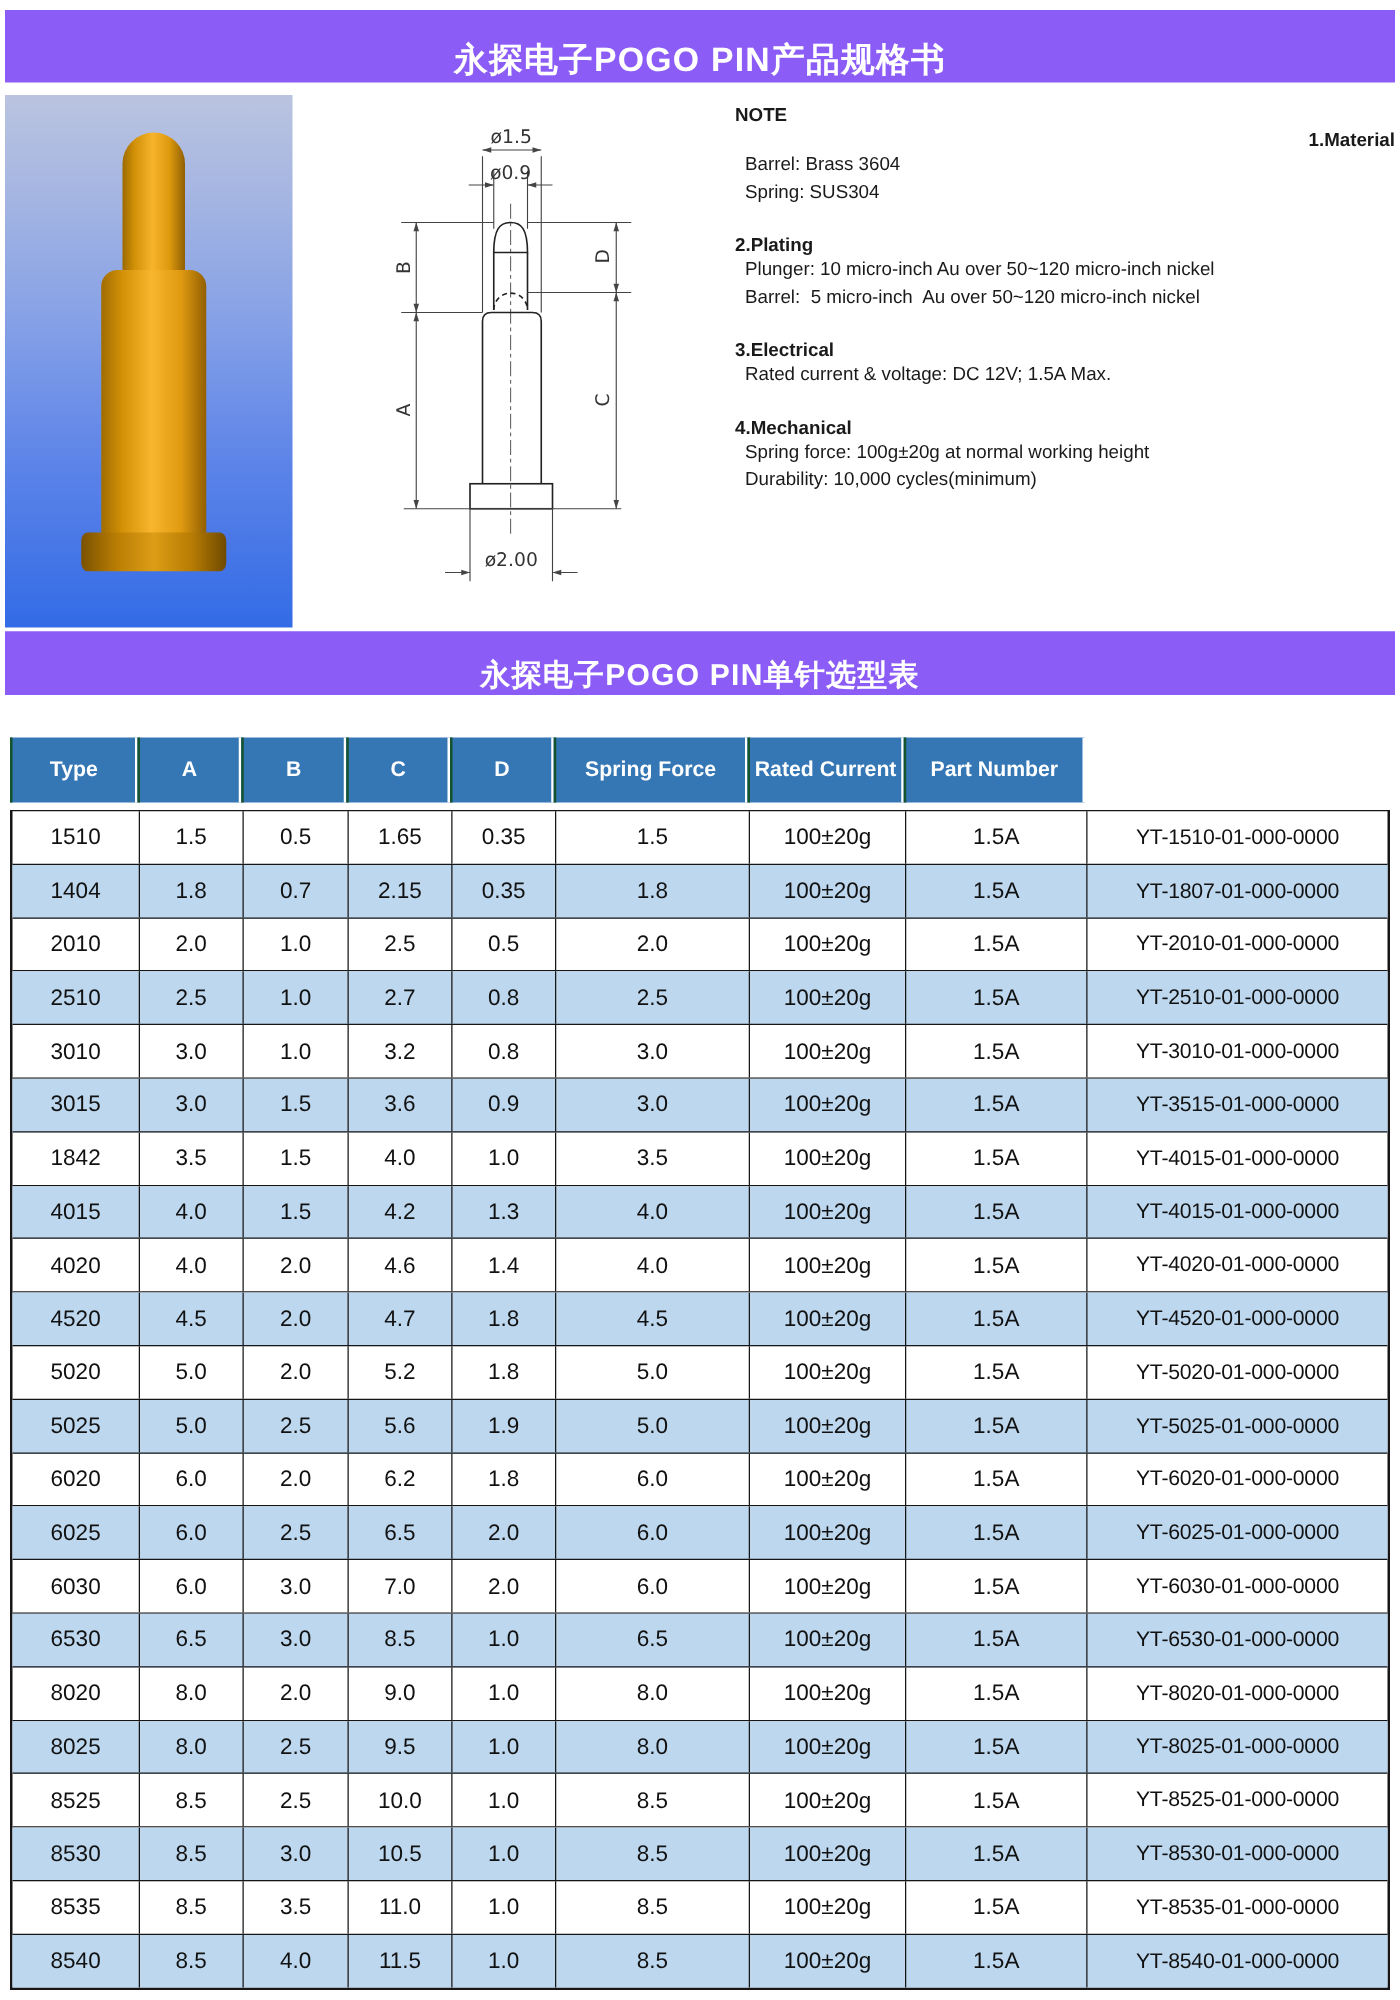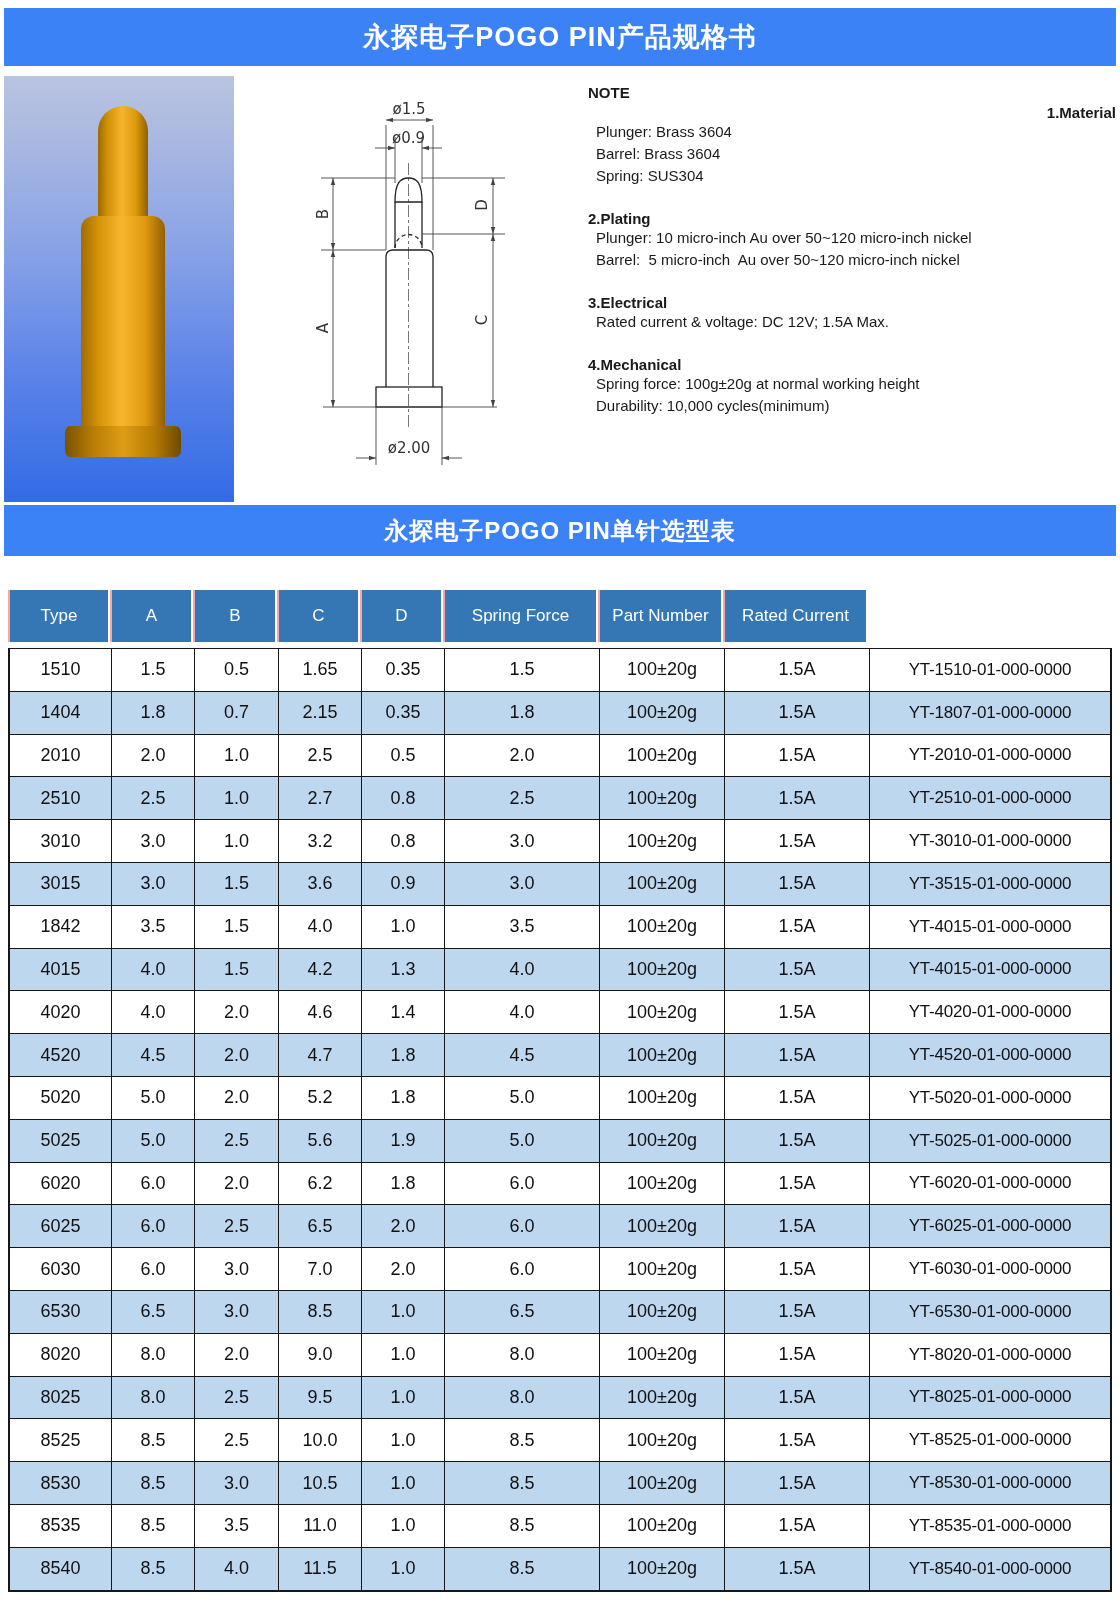--- a/index.html
+++ b/index.html
@@ -1,21 +1,21 @@
 <!DOCTYPE html>
 <html><head>
 <meta charset="utf-8">
 <style>
   html,body{margin:0;padding:0;background:#fff;}
   #page{position:relative;width:1120px;height:1600px;background:#ffffff;
         font-family:"Liberation Sans",sans-serif;overflow:hidden;}
 
   
-  .banner{position:absolute;left:4px;width:1112px;background:#3b82f6;color:#fff;
-          display:flex;align-items:center;justify-content:center;font-weight:bold;}
+  .banner{position:absolute;left:4px;width:1112px;background:#8b5cf6;color:#fff;
+          display:flex;align-items:flex-end;justify-content:center;font-weight:bold;}
   #banner-top{top:8px;height:58px;font-size:27px;letter-spacing:1px;}
   #banner-table{top:505px;height:51px;font-size:24px;letter-spacing:1px;}
 
   
   #photo{position:absolute;left:4px;top:76px;width:230px;height:426px;
          background:linear-gradient(180deg,#bac4e0 0%,#a6b6e2 18%,#86a1e6 42%,#5e85e8 68%,#336be6 100%);}
   .pin-part{position:absolute;}
   #pin-plunger{left:94px;top:30px;width:50px;height:115px;border-radius:25px 25px 0 0;
       background:linear-gradient(90deg,#9c6a02 0%,#cf8f06 18%,#f6b42c 48%,#de9a0e 75%,#8f5f02 100%);}
   #pin-barrel{left:77px;top:140px;width:84px;height:212px;border-radius:13px 13px 0 0;
@@ -34,23 +34,23 @@
   
   #note{position:absolute;left:588px;top:84px;width:528px;color:#1a1a1a;font-size:15px;}
   #note .note-head{font-weight:bold;font-size:15px;}
   #note .note-title{font-weight:bold;margin-top:23px;}
   #note .note-sec:first-child .note-title{margin-top:3px;text-align:right;}
   #note .note-line{line-height:22px;padding-left:8px;white-space:pre-wrap;}
 
   
   #seltable{position:absolute;left:8px;top:590px;width:1104px;}
   .grid{display:grid;grid-template-columns:102px 83px 84px 83px 83px 155px 125px 145px 1fr;}
-  #thead .th{background:#3577b5;color:#fff;font-weight:normal;font-size:17px;height:52px;
+  #thead .th{background:#3577b5;color:#fff;font-weight:bold;font-size:17px;height:52px;
              display:flex;align-items:center;justify-content:center;
-             border-left:2px solid #fca5a5;border-right:2px solid #fff;}
+             border-left:2px solid #14532d;border-right:2px solid #fff;}
   #thead{margin-bottom:6px;}
   #tbody{border:2px solid #161616;border-top:1.6px solid #161616;}
   .trow{height:41.8px;border-bottom:1.8px solid #161616;}
   .trow:last-child{border-bottom:none;}
   .trow .cell{display:flex;align-items:center;justify-content:center;font-size:18px;color:#111;
               border-right:1.5px solid #161616;}
   .trow .cell:last-child{border-right:none;font-size:17px;letter-spacing:-0.2px;}
   .trow.alt{background:#bdd7ee;}
 </style>
 </head>
@@ -136,21 +136,20 @@
         <text class="dimtxt" x="109" y="368" text-anchor="middle">ø2.00</text>
       </g>
     </svg>
   </div>
 
   <div id="note">
     <div class="note-head">NOTE</div>
     <div>
         <div class="note-sec">
           <div class="note-title">1.Material</div>
-          <div class="note-line">Plunger: Brass 3604</div>
           <div class="note-line">Barrel: Brass 3604</div>
           <div class="note-line">Spring: SUS304</div>
         </div>
         <div class="note-sec">
           <div class="note-title">2.Plating</div>
           <div class="note-line">Plunger: 10 micro-inch Au over 50~120 micro-inch nickel</div>
           <div class="note-line">Barrel:  5 micro-inch  Au over 50~120 micro-inch nickel</div>
         </div>
         <div class="note-sec">
           <div class="note-title">3.Electrical</div>
@@ -169,22 +168,22 @@
   </div>
 
   <div id="seltable">
     <div class="grid" id="thead">
       <div class="th">Type</div>
       <div class="th">A</div>
       <div class="th">B</div>
       <div class="th">C</div>
       <div class="th">D</div>
       <div class="th">Spring Force</div>
+      <div class="th">Rated Current</div>
       <div class="th">Part Number</div>
-      <div class="th">Rated Current</div>
     </div>
     <div id="tbody">
         <div class="grid trow">
           <div class="cell">1510</div>
           <div class="cell">1.5</div>
           <div class="cell">0.5</div>
           <div class="cell">1.65</div>
           <div class="cell">0.35</div>
           <div class="cell">1.5</div>
           <div class="cell">100±20g</div>

